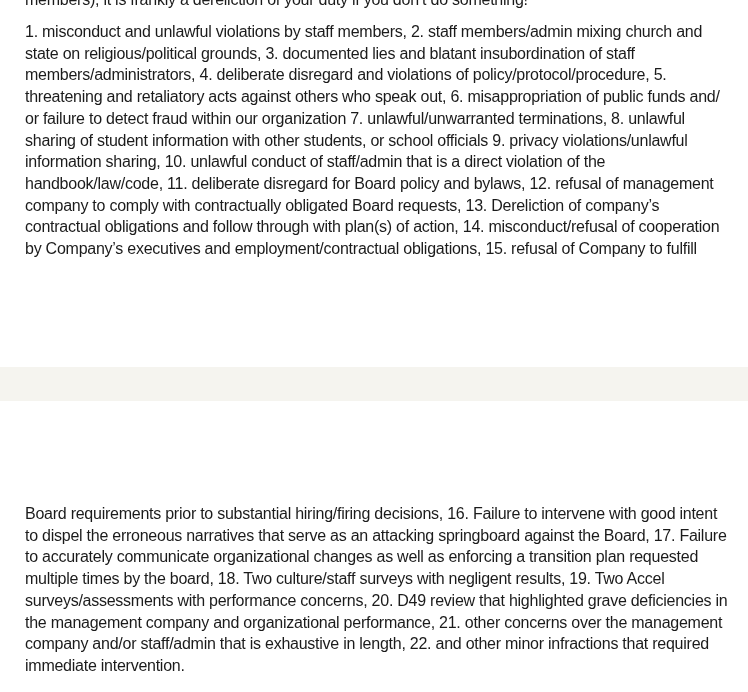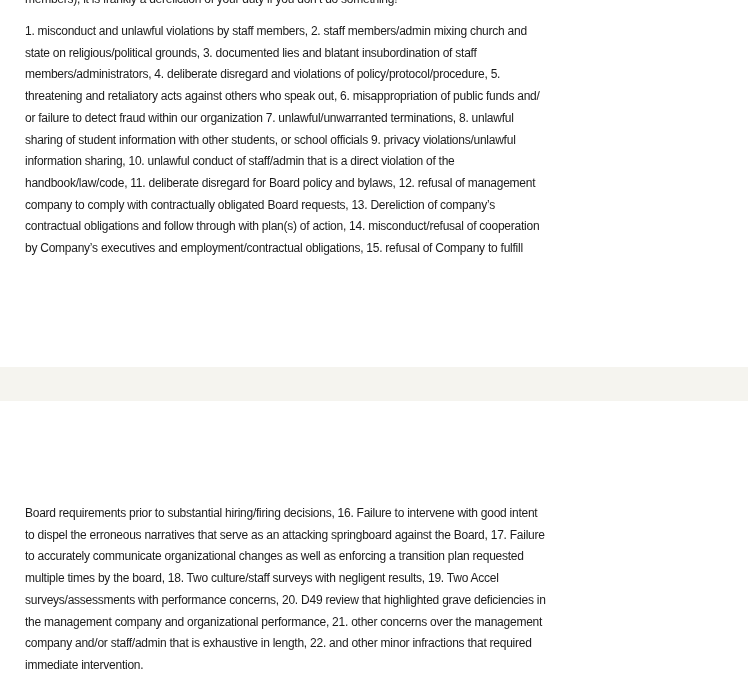--- a/index.html
+++ b/index.html
@@ -33,21 +33,21 @@
     top: 367px;
     width: 748px;
     height: 34px;
     background: #f5f4ef;
   }
   .doc-text {
     margin: 0;
     position: absolute;
     left: 25px;
     color: #1b1b1b;
-    font-size: 12px;
+    font-size: 16px;
     line-height: 21.7px;
     letter-spacing: -0.25px;
     white-space: pre;
   }
   .cut-line {
     top: -11px;
   }
   .para-1 {
     top: 21px;
   }

